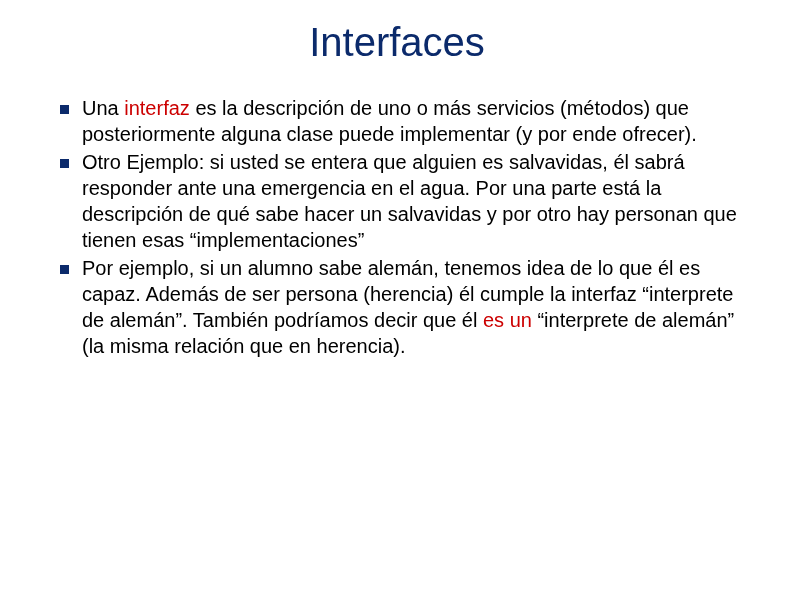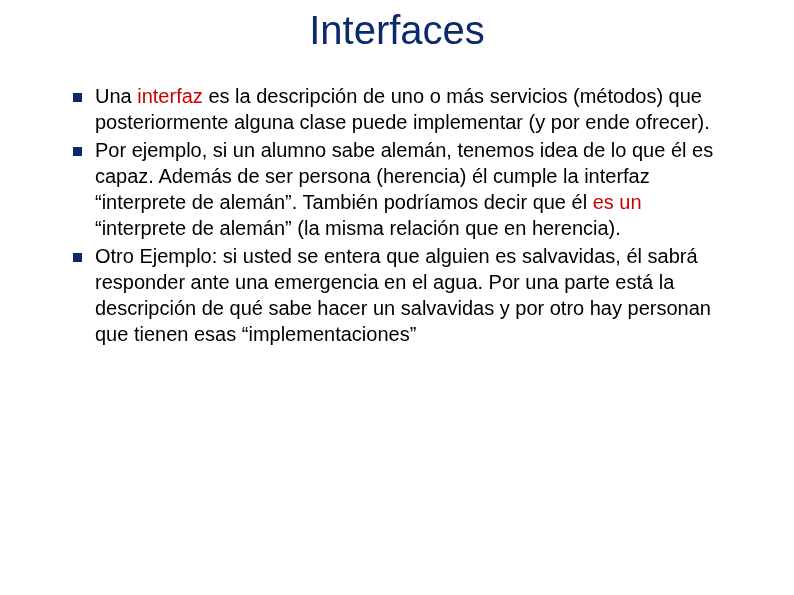--- a/index.html
+++ b/index.html
@@ -9,32 +9,32 @@
     height: 595px;
     background: #ffffff;
     font-family: Arial, Helvetica, sans-serif;
     color: #000;
   }
   .slide {
     width: 794px;
     height: 595px;
     position: relative;
     box-sizing: border-box;
-    padding: 8px 48px 40px 48px;
+    padding: 20px 48px 40px 48px;
   }
   .title {
     text-align: center;
     font-size: 40px;
     color: #0b2a6b;
     font-weight: 400;
     margin: 0 0 30px 0;
   }
   ul.bullets {
     list-style: none;
-    margin: 13px;
+    margin: 0;
     padding: 0 0 0 12px;
   }
   ul.bullets li {
     position: relative;
     padding-left: 22px;
     font-size: 20px;
     line-height: 1.3;
     margin: 0 0 2px 0;
     color: #000;
   }
@@ -58,23 +58,23 @@
 
   <ul class="bullets">
 
     <li>
       <span class="bullet-mark"></span>
       <span>Una </span><span class="hl">interfaz</span><span> es la descripción de uno o más servicios (métodos) que posteriormente alguna clase puede implementar (y por ende ofrecer).</span>
     </li>
 
     <li>
       <span class="bullet-mark"></span>
-      <span>Por ejemplo, si un alumno sabe alemán, tenemos idea de lo que él es capaz. Además de ser persona (herencia) él cumple la interfaz “interprete de alemán”. También podríamos decir que él </span><span class="hl">es un</span><span> “interprete de alemán” (la misma relación que en herencia).</span>
+      <span>Otro Ejemplo: si usted se entera que alguien es salvavidas, él sabrá responder ante una emergencia en el agua. Por una parte está la descripción de qué sabe hacer un salvavidas y por otro hay personan que tienen esas “implementaciones”</span><span class="hl"></span><span></span>
     </li>
 
     <li>
       <span class="bullet-mark"></span>
-      <span>Otro Ejemplo: si usted se entera que alguien es salvavidas, él sabrá responder ante una emergencia en el agua. Por una parte está la descripción de qué sabe hacer un salvavidas y por otro hay personan que tienen esas “implementaciones”</span><span class="hl"></span><span></span>
+      <span>Por ejemplo, si un alumno sabe alemán, tenemos idea de lo que él es capaz. Además de ser persona (herencia) él cumple la interfaz “interprete de alemán”. También podríamos decir que él </span><span class="hl">es un</span><span> “interprete de alemán” (la misma relación que en herencia).</span>
     </li>
 
 
   </ul>
 </div>
 
 </body></html>

